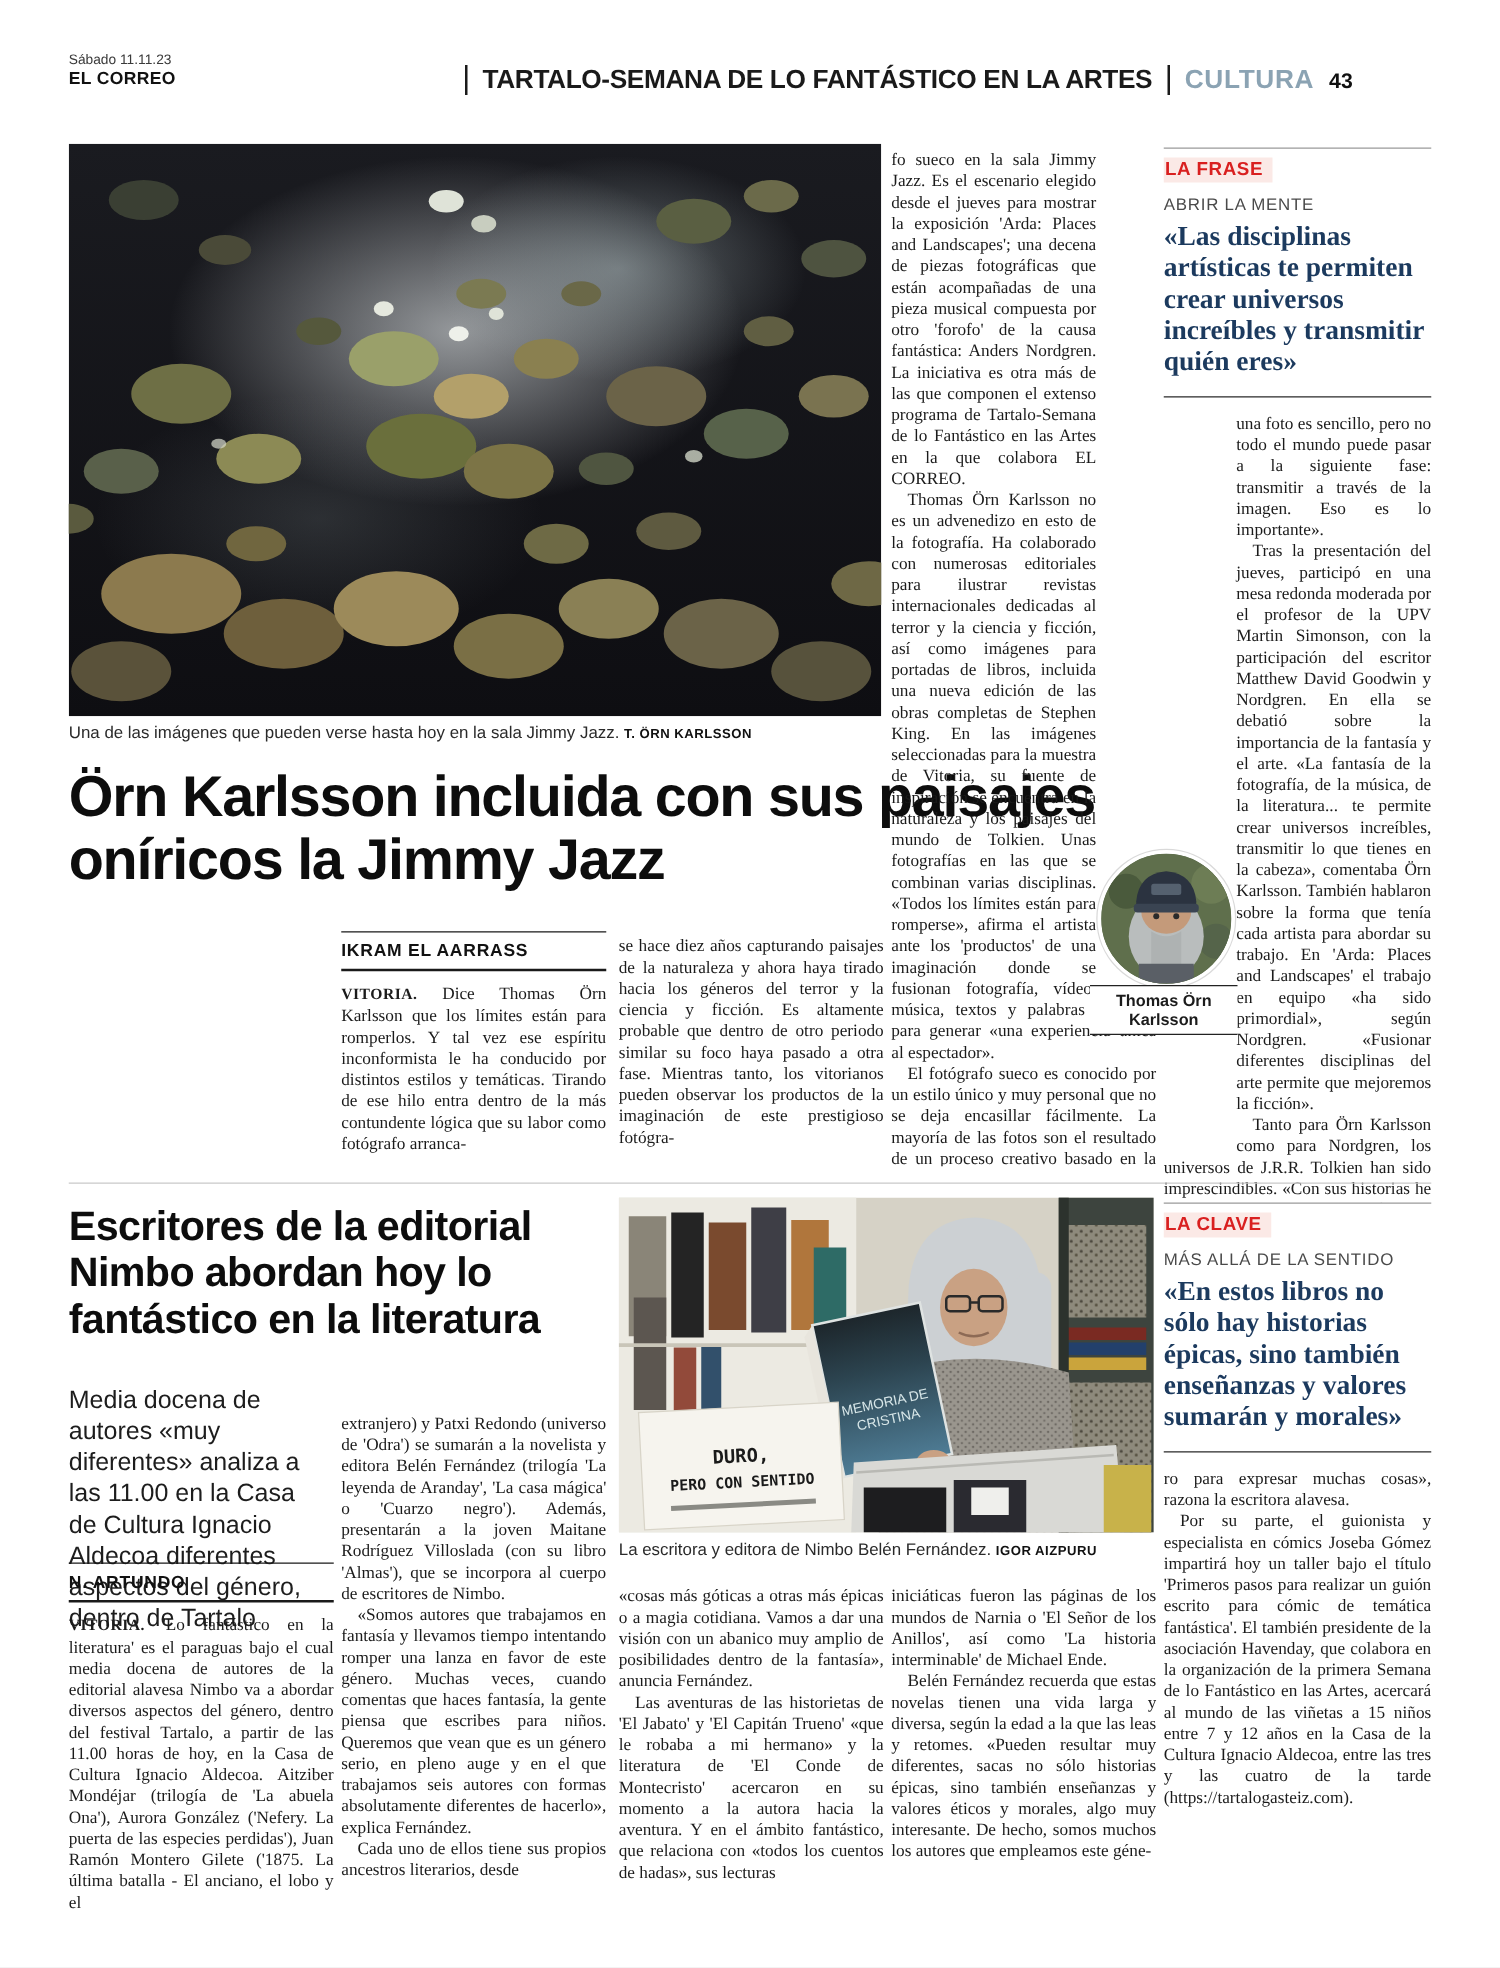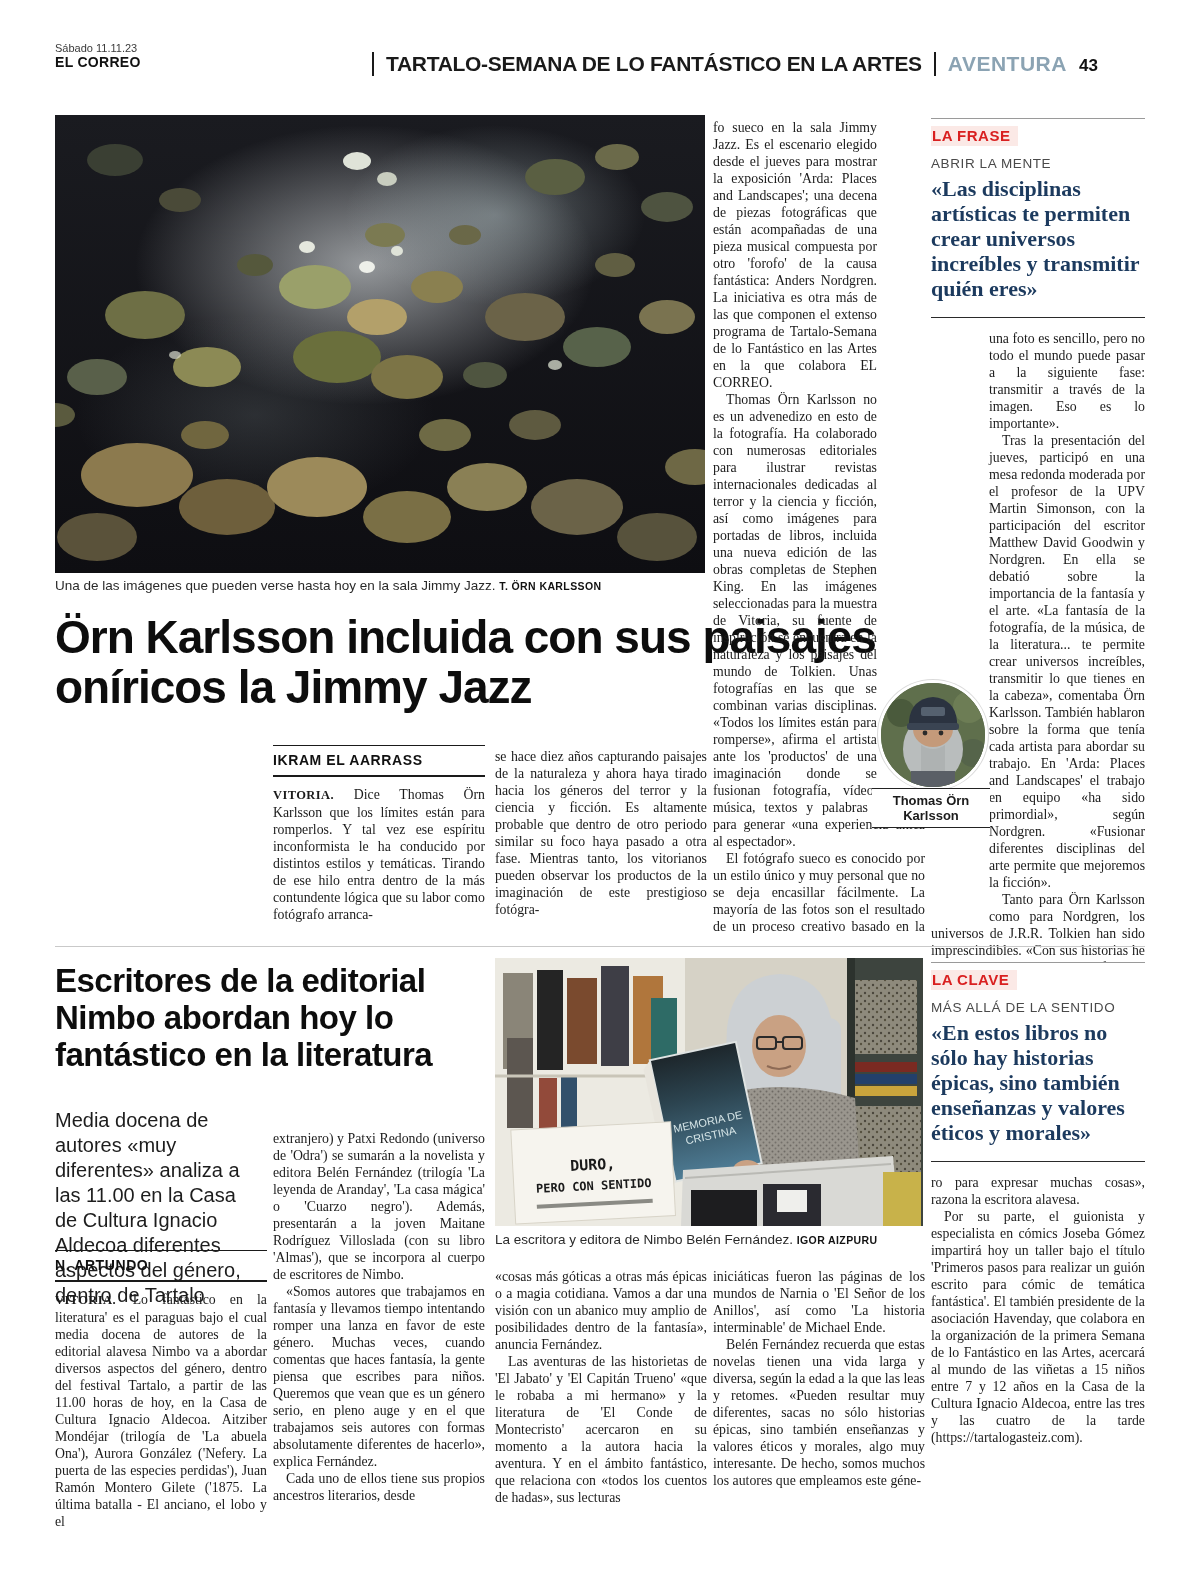--- a/index.html
+++ b/index.html
@@ -61,21 +61,21 @@
 <body>
 
 <div class="page">
 
   <div class="abs" style="left:55px;top:42px;">
     <div class="hdr-date">Sábado 11.11.23</div>
     <div class="hdr-masthead">EL CORREO</div>
   </div>
   <div class="abs hdr-center" style="left:372px;top:52px;">
     <span class="hdr-title">TARTALO-SEMANA DE LO FANTÁSTICO EN LA ARTES</span>
-    <span class="hdr-section">AVENTURA</span>
+    <span class="hdr-section">CULTURA</span>
     <span class="hdr-page">43</span>
   </div>
 
   <div class="abs" style="left:55px;top:115px;width:650px;height:458px;">
     <svg width="650" height="458" viewBox="0 0 650 458">
       <defs>
         <linearGradient id="pondbg" x1="0" y1="0" x2="0" y2="1">
           <stop offset="0" stop-color="#1a1b20"></stop>
             <stop offset="1" stop-color="#0e0e12"></stop>
         </linearGradient>
@@ -309,21 +309,21 @@
 
   <div class="abs body-col" style="left:713px;top:1268px;width:212px;height:294px;">
     <p>iniciáticas fueron las páginas de los mundos de Narnia o 'El Señor de los Anillos', así como 'La historia interminable' de Michael Ende.</p>
     <p>Belén Fernández recuerda que estas novelas tienen una vida larga y diversa, según la edad a la que las leas y retomes. «Pueden resultar muy diferentes, sacas no sólo historias épicas, sino también enseñanzas y valores éticos y morales, algo muy interesante. De hecho, somos muchos los autores que empleamos este géne-</p>
   </div>
 
   <div class="abs" style="left:931px;top:962px;width:214px;">
     <div class="qbox">
       <span class="box-label">LA CLAVE</span>
       <div class="kicker">MÁS ALLÁ DE LA SENTIDO</div>
-      <div class="quote">«En estos libros no sólo hay historias épicas, sino también enseñanzas y valores éticos y morales»</div>
+      <div class="quote">«En estos libros no sólo hay historias épicas, sino también enseñanzas y valores sumarán y morales»</div>
       <div class="qbox-rule"></div>
     </div>
     <div class="body-col" style="height:418px;">
       <p>ro para expresar muchas cosas», razona la escritora alavesa.</p>
       <p>Por su parte, el guionista y especialista en cómics Joseba Gómez impartirá hoy un taller bajo el título 'Primeros pasos para realizar un guión escrito para cómic de temática fantástica'. El también presidente de la asociación Havenday, que colabora en la organización de la primera Semana de lo Fantástico en las Artes, acercará al mundo de las viñetas a 15 niños entre 7 y 12 años en la Casa de la Cultura Ignacio Aldecoa, entre las tres y las cuatro de la tarde (https://tartalogasteiz.com).</p>
     </div>
   </div>
 
 </div>
 

